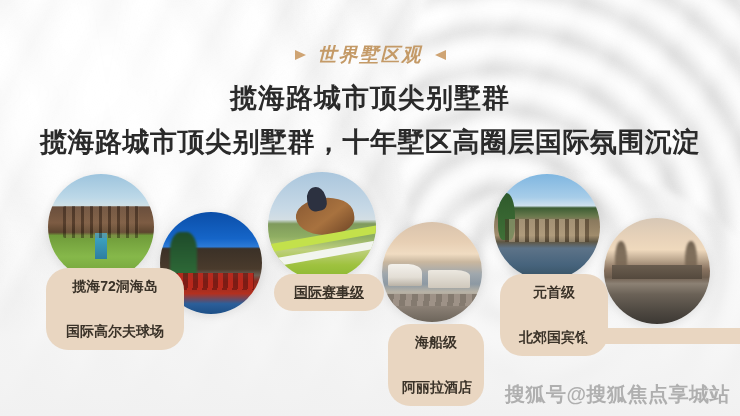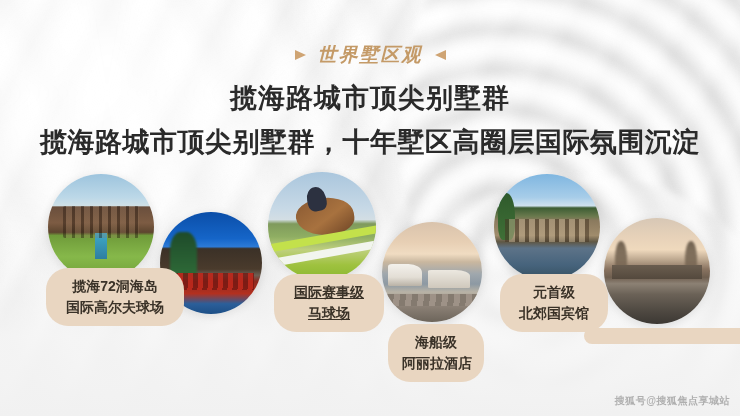--- a/index.html
+++ b/index.html
@@ -326,28 +326,28 @@
     border-radius: 22px;
     color: #3a3228;
     font-size: 14px;
     font-weight: 700;
     line-height: 1.5;
     text-align: center;
     padding: 8px 14px;
     z-index: 6;
     white-space: nowrap;
   }
-  .pill .l2 { display: block; }
+  .pill .l2 { display: block; margin-top: 24px; }
 
   
   .watermark {
     position: absolute;
     right: 10px;
     bottom: 8px;
-    font-size: 10px;
+    font-size: 20px;
     font-weight: 700;
     color: rgba(120,120,120,0.55);
     letter-spacing: 0.5px;
     z-index: 9;
   }
 </style>
 </head>
 <body>
 
 <div id="poster">
@@ -387,21 +387,20 @@
   <div class="circle" style="left:268px; top:172px; width:108px; height:108px;">
     <div class="photo p3">
       <div class="horse"></div>
       <div class="rider"></div>
       <div class="bar1"></div>
       <div class="bar2"></div>
     </div>
   </div>
   <div class="pill" style="left:274px; top:274px; width:82px;text-decoration:underline;">
     <span>国际赛事级</span>
-    <span class="l2">马球场</span>
   </div>
 
   <div class="circle" style="left:382px; top:222px; width:100px; height:100px;">
     <div class="photo p4">
       <div class="boat-a"></div>
       <div class="boat-b"></div>
       <div class="dock"></div>
     </div>
   </div>
   <div class="pill" style="left:388px; top:324px; width:68px;">

